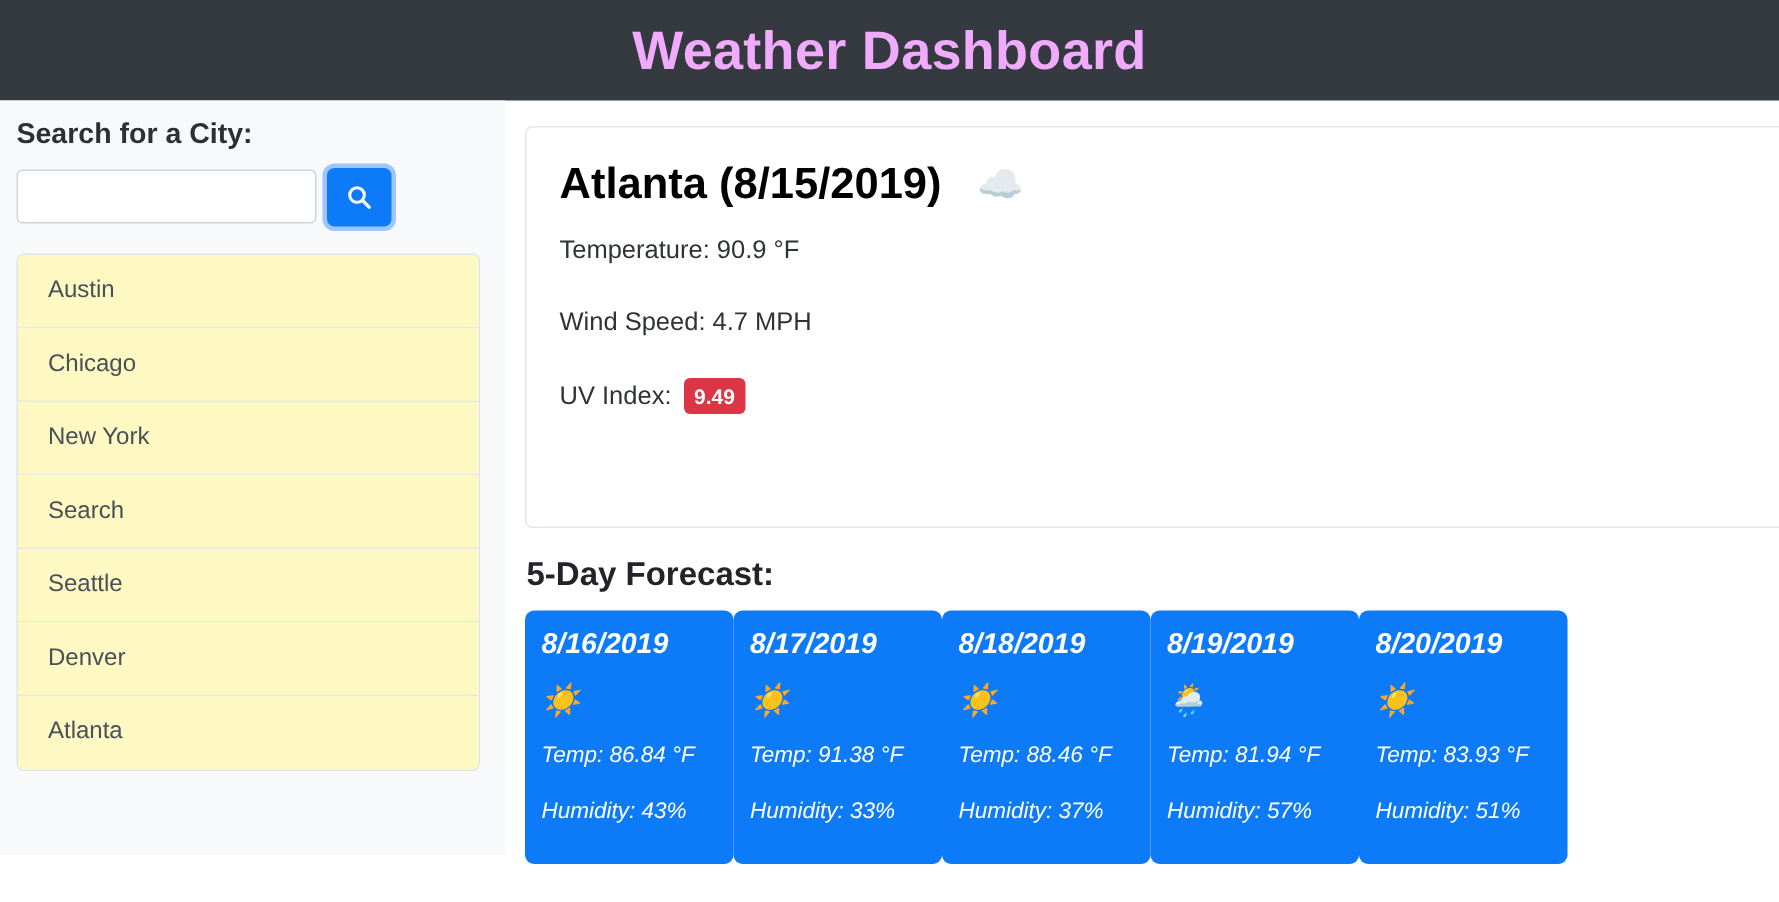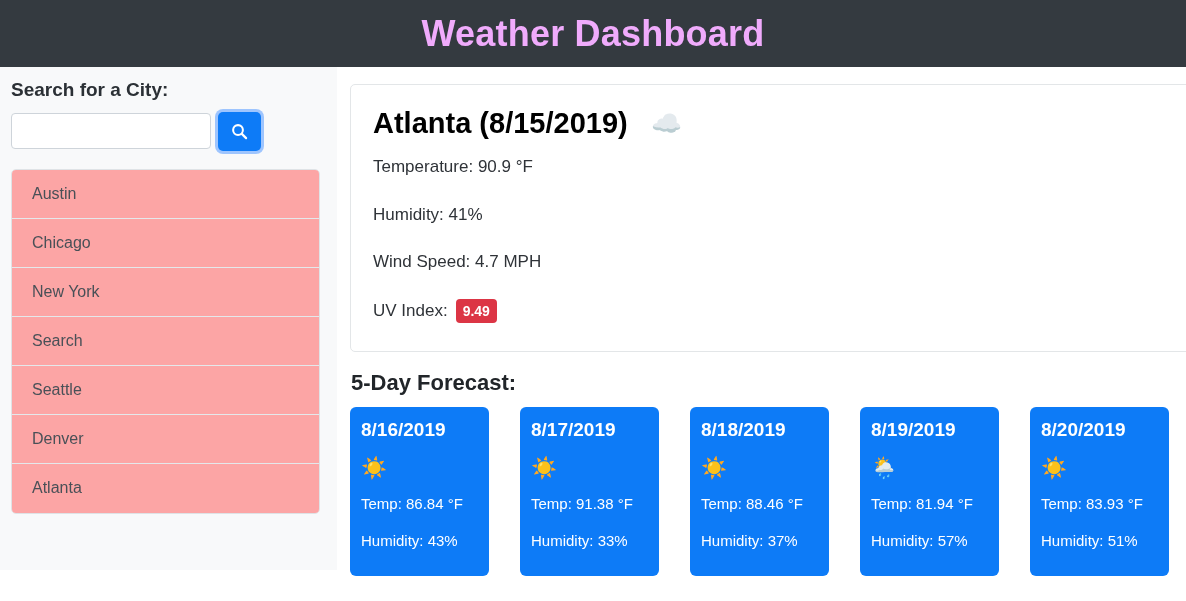--- a/index.html
+++ b/index.html
@@ -104,21 +104,21 @@
   .city-item {
     height: 49px;
     box-sizing: border-box;
     display: flex;
     align-items: center;
     padding-left: 20px;
     font-size: 16px;
     color: #495057;
     border-bottom: 1px solid #e4e8eb;
     cursor: pointer;
-    background: #fca5a5;
+    background: #fef9c3;
   }
   .city-item:last-child { border-bottom: none; }
 
   
   .main {
     flex: 1;
     padding-left: 13px;
     box-sizing: border-box;
   }
 
@@ -172,21 +172,21 @@
   .forecast-heading {
     font-size: 22px;
     font-weight: bold;
     color: #212529;
     margin: 18px 0 11px 1px;
     line-height: 1.2;
   }
 
   .forecast-row {
     display: flex;
-    gap: 31px;
+    font-style: italic;
   }
   .forecast-card {
     width: 139px;
     min-width: 139px;
     height: 169px;
     box-sizing: border-box;
     background: #0d7bf7;
     border-radius: 6px;
     color: #ffffff;
     padding: 12px 11px 0 11px;
@@ -260,21 +260,20 @@
     </div>
 
     <div class="main">
 
       <div class="current-card">
         <div class="current-title">
           <span>Atlanta (8/15/2019)</span>
           <span class="weather-emoji">☁️</span>
         </div>
         <p class="stat-line">Temperature: 90.9 °F</p>
-        <p class="stat-line">Humidity: 41%</p>
         <p class="stat-line">Wind Speed: 4.7 MPH</p>
         <p class="stat-line uv">
           <span>UV Index:</span>
           <span class="uv-badge">9.49</span>
         </p>
       </div>
 
       <div class="forecast-heading">5-Day Forecast:</div>
 
       <div class="forecast-row">

